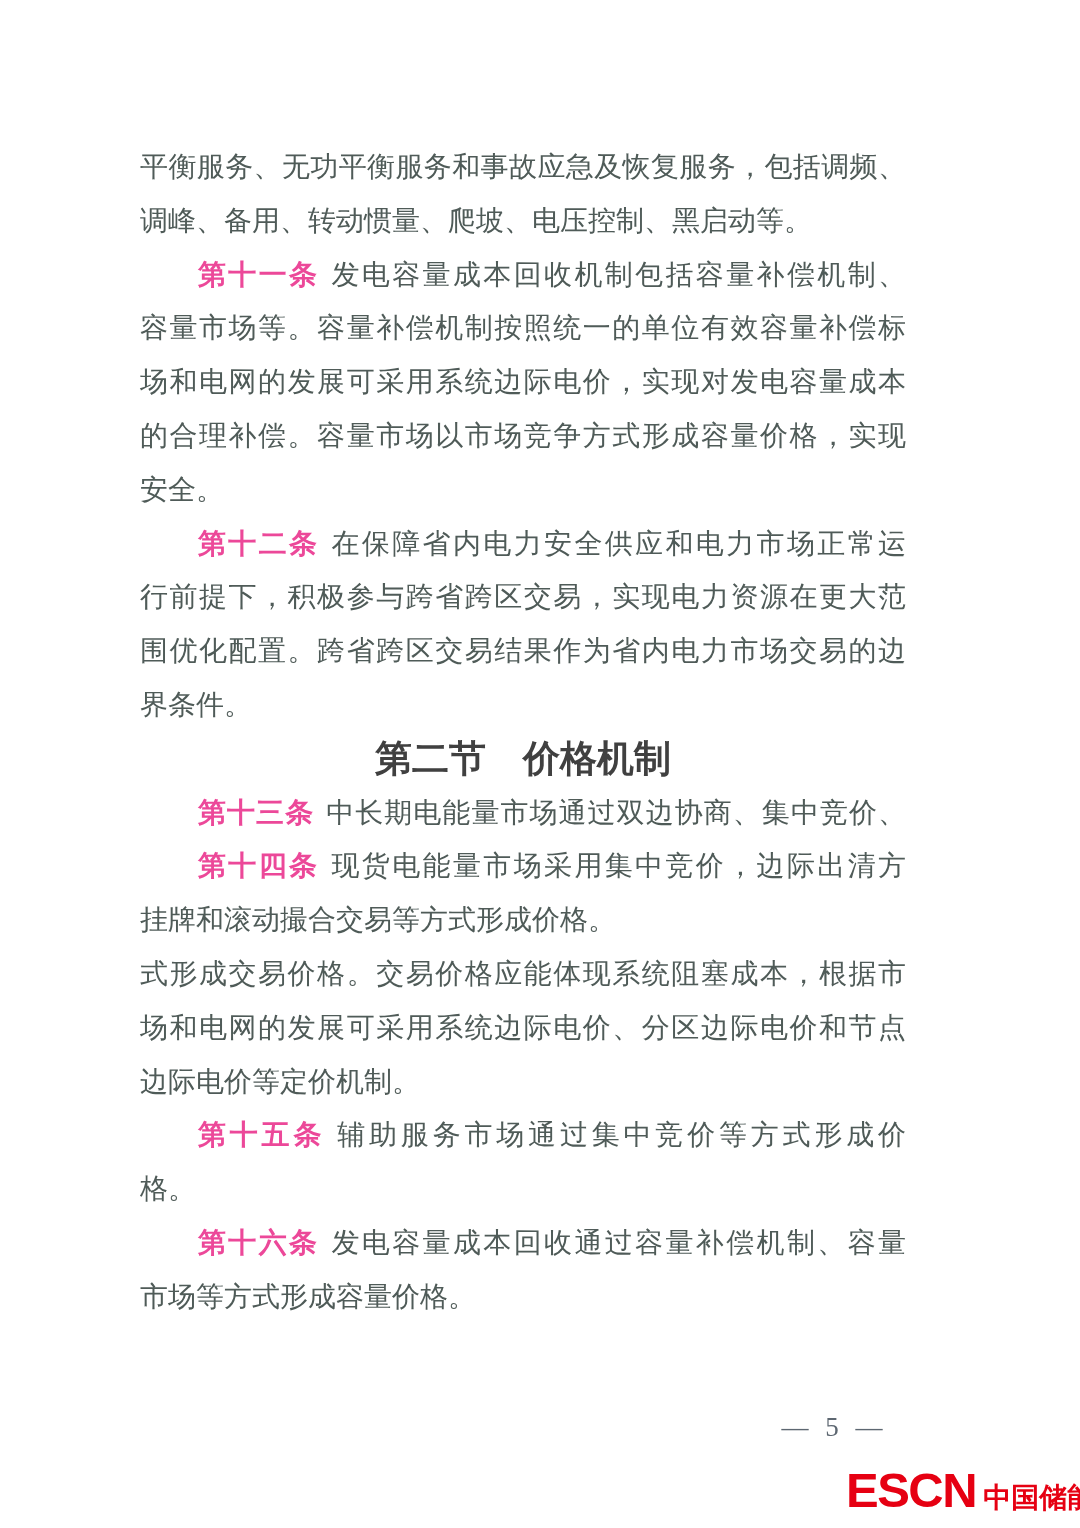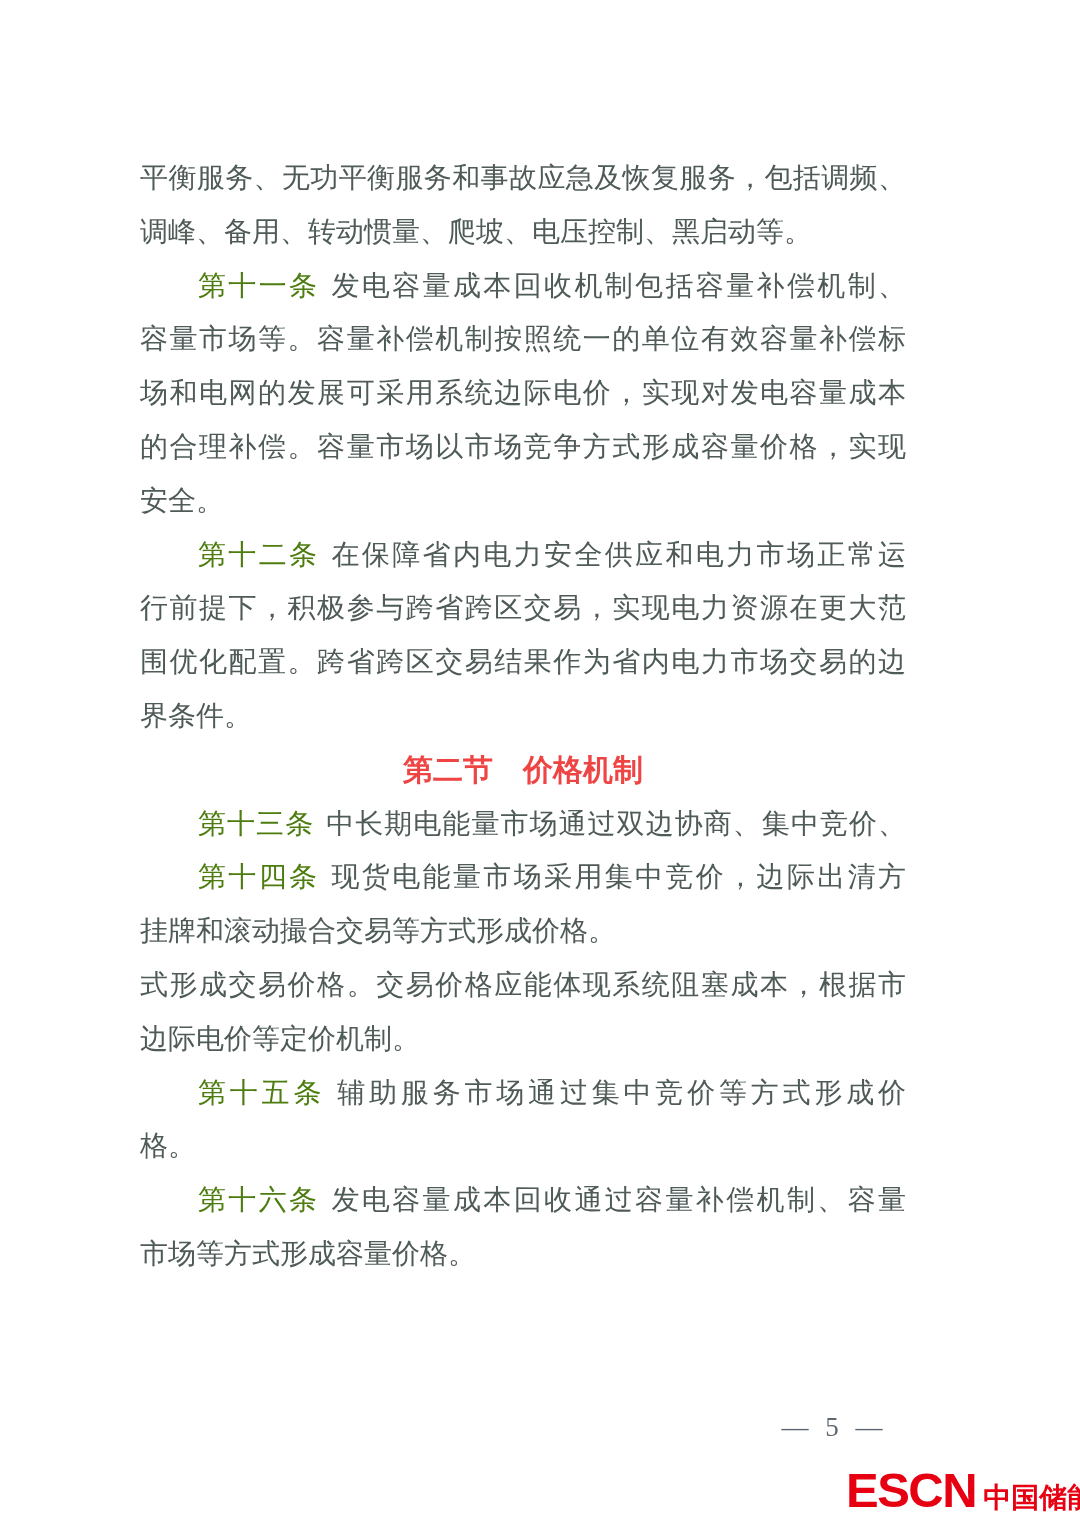--- a/index.html
+++ b/index.html
@@ -7,46 +7,46 @@
     position: relative;
     width: 1080px;
     height: 1528px;
     background: #ffffff;
     overflow: hidden;
     font-family: "Liberation Serif", serif;
   }
   .textblock {
     position: absolute;
     left: 140px;
-    top: 151px;
+    top: 140px;
     width: 766px;
     font-size: 28px;
     line-height: 53.8px;
     color: #4f5b58;
   }
   .ln {
     height: 53.8px;
     white-space: nowrap;
   }
   .ln.j {
     text-align: justify;
     text-align-last: justify;
   }
   .ln.indent { padding-left: 58px; }
   .lead {
-    font-weight: normal;
-    color: #4d7c0f;
+    font-weight: bold;
+    color: #ec4899;
     margin-right: 12px;
   }
   .ln.heading {
     text-align: center;
     text-align-last: center;
     font-weight: bold;
-    font-size: 30px;
-    color: #ef4444;
+    font-size: 37px;
+    color: #404040;
   }
   .page-num {
     position: absolute;
     left: 762px;
     top: 1412px;
     width: 140px;
     height: 40px;
     text-align: center;
     font-size: 27px;
     color: #5d6771;
@@ -94,20 +94,21 @@
     <div class="ln j">围优化配置。跨省跨区交易结果作为省内电力市场交易的边</div>
     <div class="ln">界条件。</div>
 
     <div class="ln heading">第二节　价格机制</div>
 
     <div class="ln j indent"><b class="lead">第十三条</b><span>中长期电能量市场通过双边协商、集中竞价、</span></div>
     <div class="ln j indent"><b class="lead">第十四条</b><span>现货电能量市场采用集中竞价，边际出清方</span></div>
 
     <div class="ln">挂牌和滚动撮合交易等方式形成价格。</div>
     <div class="ln j">式形成交易价格。交易价格应能体现系统阻塞成本，根据市</div>
+    <div class="ln j">场和电网的发展可采用系统边际电价、分区边际电价和节点</div>
     <div class="ln">边际电价等定价机制。</div>
 
     <div class="ln j indent"><b class="lead">第十五条</b><span>辅助服务市场通过集中竞价等方式形成价</span></div>
     <div class="ln">格。</div>
 
     <div class="ln j indent"><b class="lead">第十六条</b><span>发电容量成本回收通过容量补偿机制、容量</span></div>
     <div class="ln">市场等方式形成容量价格。</div>
 
   </div>
 

